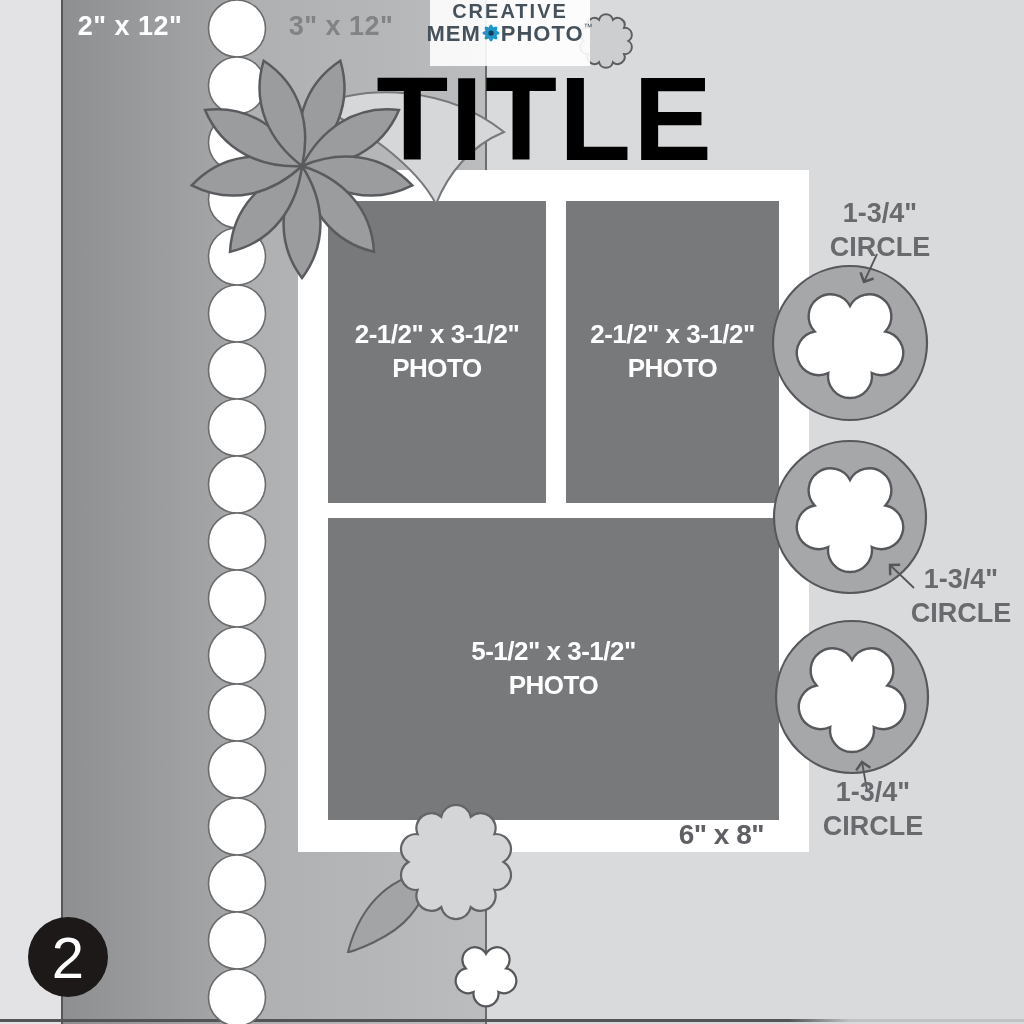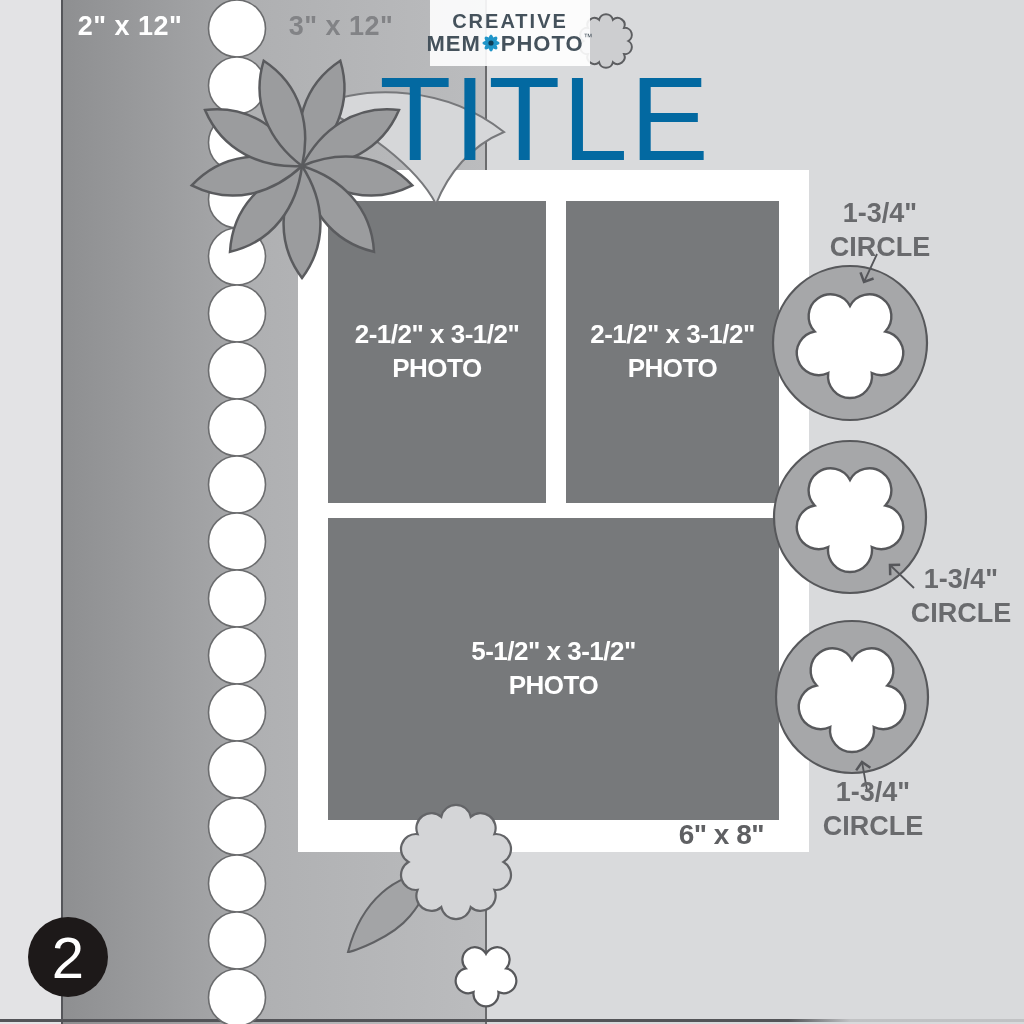--- a/index.html
+++ b/index.html
@@ -35,24 +35,24 @@
   .label{z-index:6;text-align:center;font-weight:700;}
   .lbl-2x12{left:55px;top:11px;width:150px;font-size:27px;color:#ffffff;letter-spacing:.5px;}
   .lbl-3x12{left:266px;top:11px;width:150px;font-size:27px;color:#828386;letter-spacing:.5px;}
   .lbl-mat{left:600px;top:819px;width:164px;font-size:28px;color:#5f6063;text-align:right;letter-spacing:-0.5px;}
   .circle-label{font-size:27px;line-height:34px;color:#696a6d;letter-spacing:0;}
   .cl-1{left:798px;top:196px;width:164px;}
   .cl-2{left:876px;top:562px;width:170px;}
   .cl-3{left:791px;top:775px;width:164px;}
 
   .title{left:295px;top:60px;width:500px;z-index:6;text-align:center;
-         font-size:118px;line-height:1;font-weight:400;color:#0369a1;letter-spacing:2px;}
+         font-size:118px;line-height:1;font-weight:700;color:#000000;letter-spacing:2px;}
 
   .logo-box{left:430px;top:0;width:160px;height:66px;background:rgba(255,255,255,.9);
-            z-index:7;display:flex;flex-direction:column;align-items:center;justify-content:center;}
+            z-index:7;display:flex;flex-direction:column;align-items:center;}
   .logo-line1{font-size:20px;font-weight:700;letter-spacing:2px;color:#45525c;line-height:22px;}
   .logo-line2{font-size:22px;font-weight:700;letter-spacing:1px;color:#45525c;line-height:24px;
               display:flex;align-items:center;}
   .logo-tm{font-size:9px;vertical-align:top;position:relative;top:-7px;color:#45525c;font-weight:400;}
   .logo-flower{display:inline-block;margin:0 0px -3px 0px;}
 
   .badge{left:28px;top:917px;width:80px;height:80px;border-radius:50%;background:#1d1919;
          z-index:7;display:flex;align-items:center;justify-content:center;
          color:#fff;font-size:58px;font-weight:400;}
 </style>

